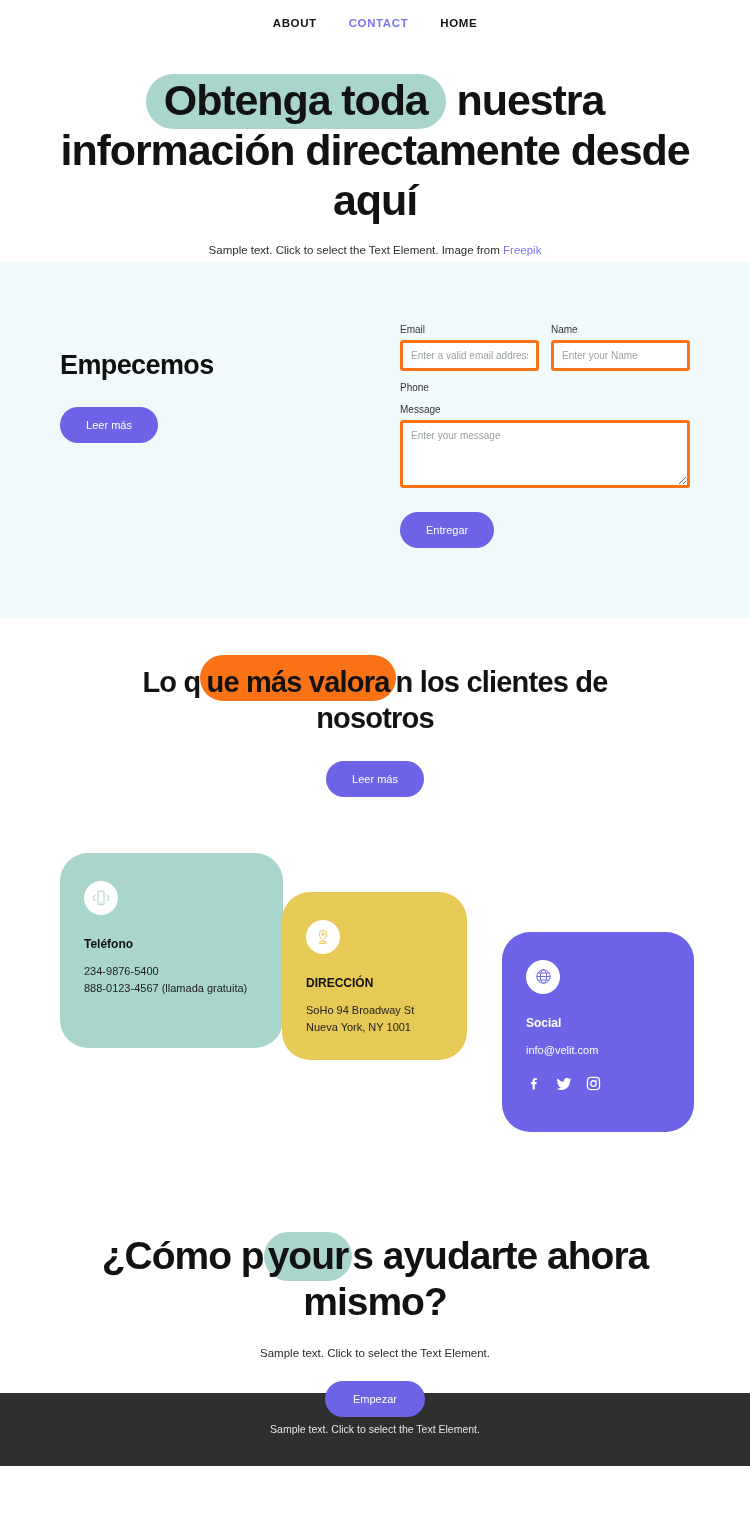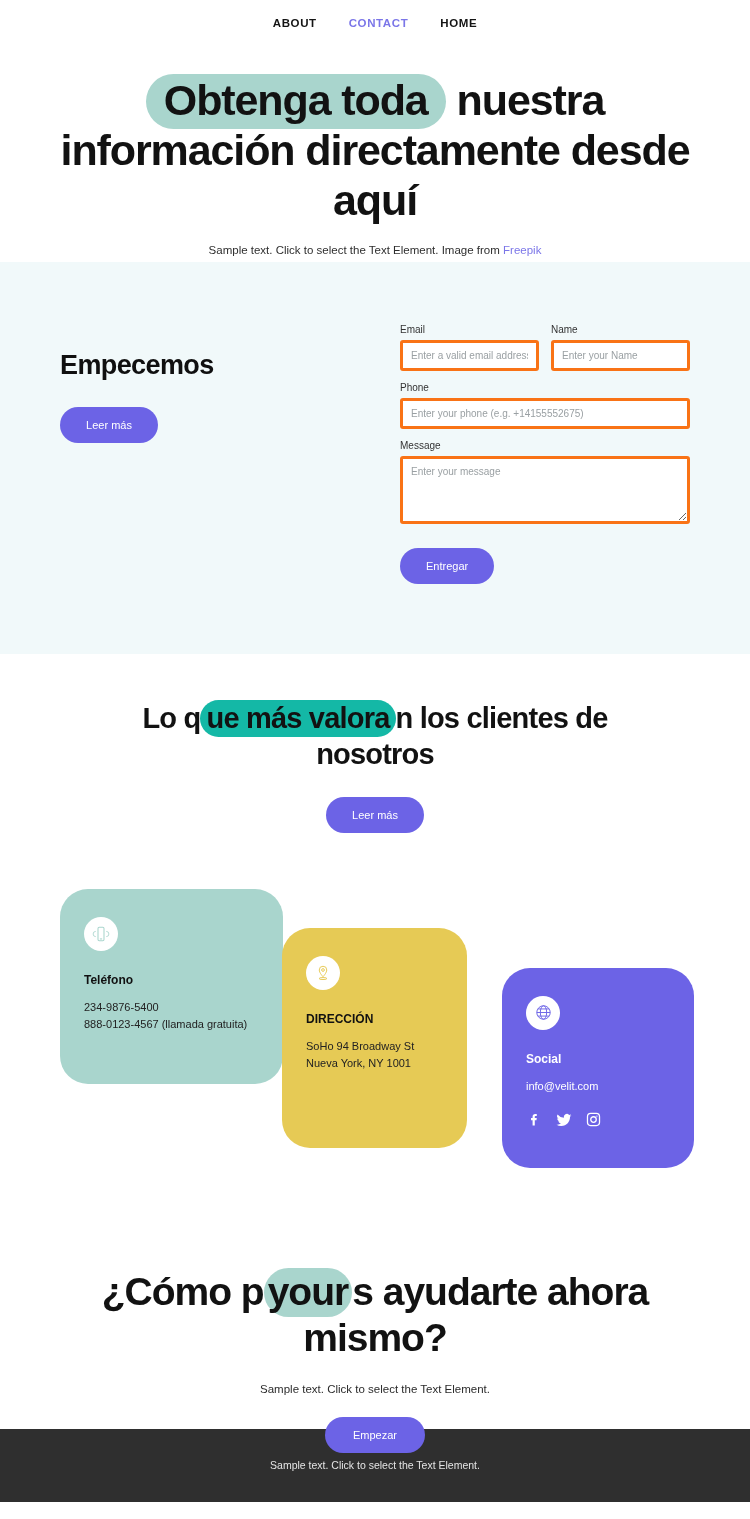--- a/index.html
+++ b/index.html
@@ -40,23 +40,23 @@
     color: #121212;
   }
   .hl-mint {
     background: #a9d5cd;
     border-radius: 28px;
     padding: 2px 18px 5px;
     box-decoration-break: clone;
     -webkit-box-decoration-break: clone;
   }
   .hl-yellow {
-    background: #14b8a6;
+    background: #f97316;
     border-radius: 24px;
-    padding: 2px 6px 3px;
+    padding: 11px 6px 3px;
     box-decoration-break: clone;
     -webkit-box-decoration-break: clone;
   }
   .hero-sub {
     margin-top: 18px;
     font-size: 11.5px;
     color: #2e2e2e;
   }
   .hero-sub a { color: #7b76e8; text-decoration: none; cursor: pointer; }
 
@@ -148,21 +148,21 @@
     position: relative;
     height: 310px;
     margin-top: 40px;
   }
   .card {
     position: absolute;
     border-radius: 28px;
     padding: 28px 24px;
   }
   .card-phone   { left: 60px;  top: 16px;  width: 223px; height: 195px; background: #a9d5cd; }
-  .card-address { left: 282px; top: 55px;  width: 185px; height: 220px; background: #e6ca55; }
+  .card-address { left: 282px; top: 55px;  width: 185px; height: 168px; background: #e6ca55; }
   .card-social  { left: 502px; top: 95px;  width: 192px; height: 200px; background: #6c63e6; }
   .card-icon {
     width: 34px; height: 34px;
     border-radius: 50%;
     background: #fff;
     display: flex; align-items: center; justify-content: center;
   }
   .card-title {
     margin-top: 22px;
     font-size: 12px;
@@ -245,21 +245,20 @@
         <label class="f-label">Email</label>
         <input class="f-input" type="text" placeholder="Enter a valid email address" style="">
       </div>
       <div class="field half">
         <label class="f-label">Name</label>
         <input class="f-input" type="text" placeholder="Enter your Name" style="">
       </div>
     </div>
     <div class="field full">
       <label class="f-label">Phone</label>
-      <input class="f-input" type="text" placeholder="Enter your phone (e.g. +14155552675)" style="">
     </div>
     <div class="field full">
       <label class="f-label">Message</label>
       <textarea class="f-textarea" placeholder="Enter your message" style=""></textarea>
     </div>
     <button class="btn btn-submit">Entregar</button>
   </div>
 </section>
 
 <section class="testi">

